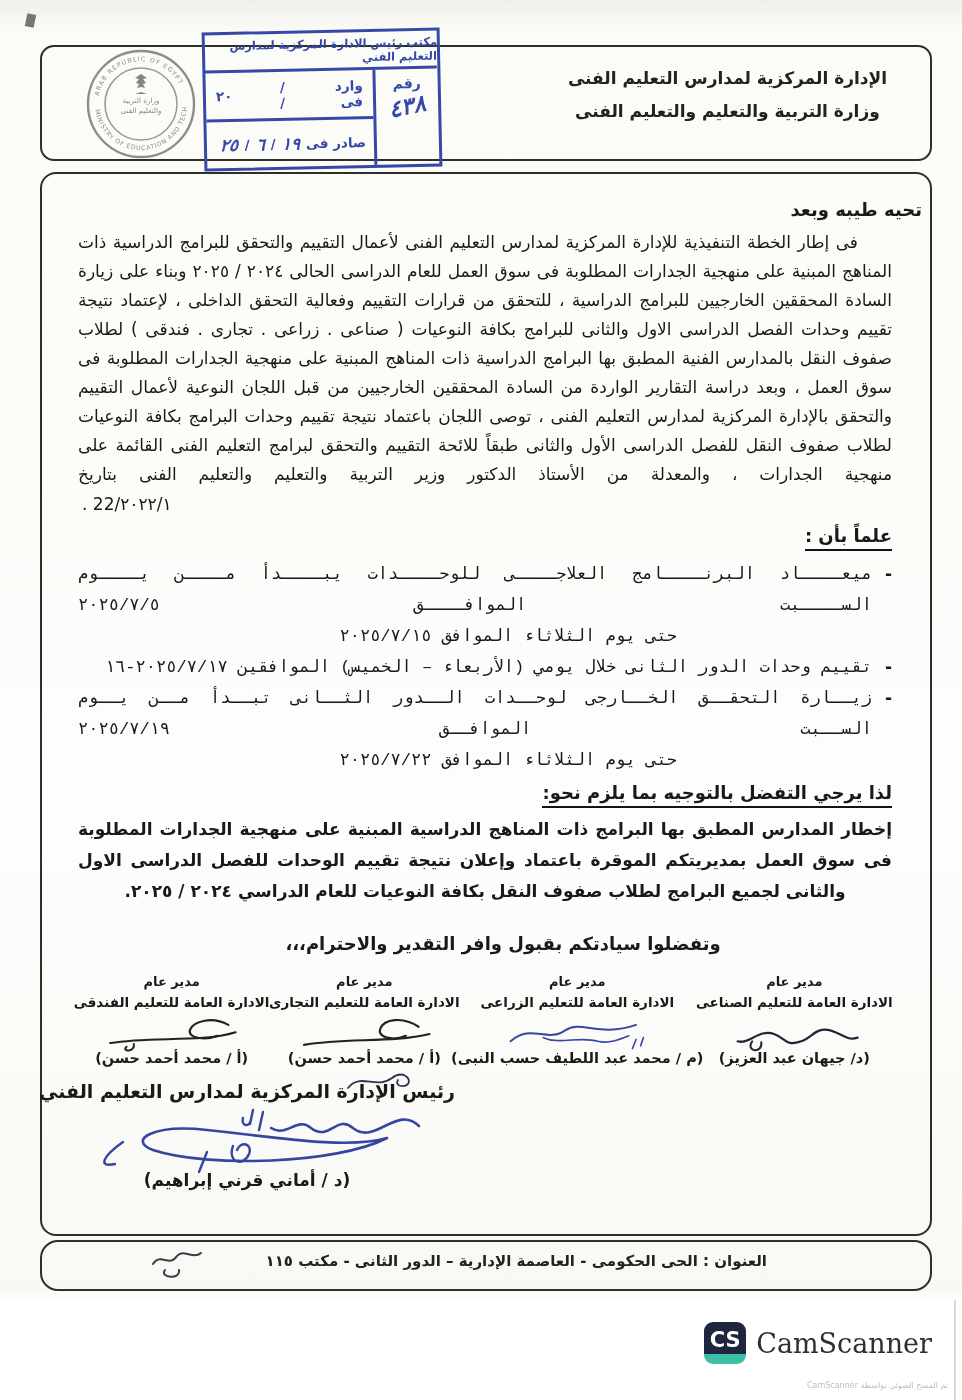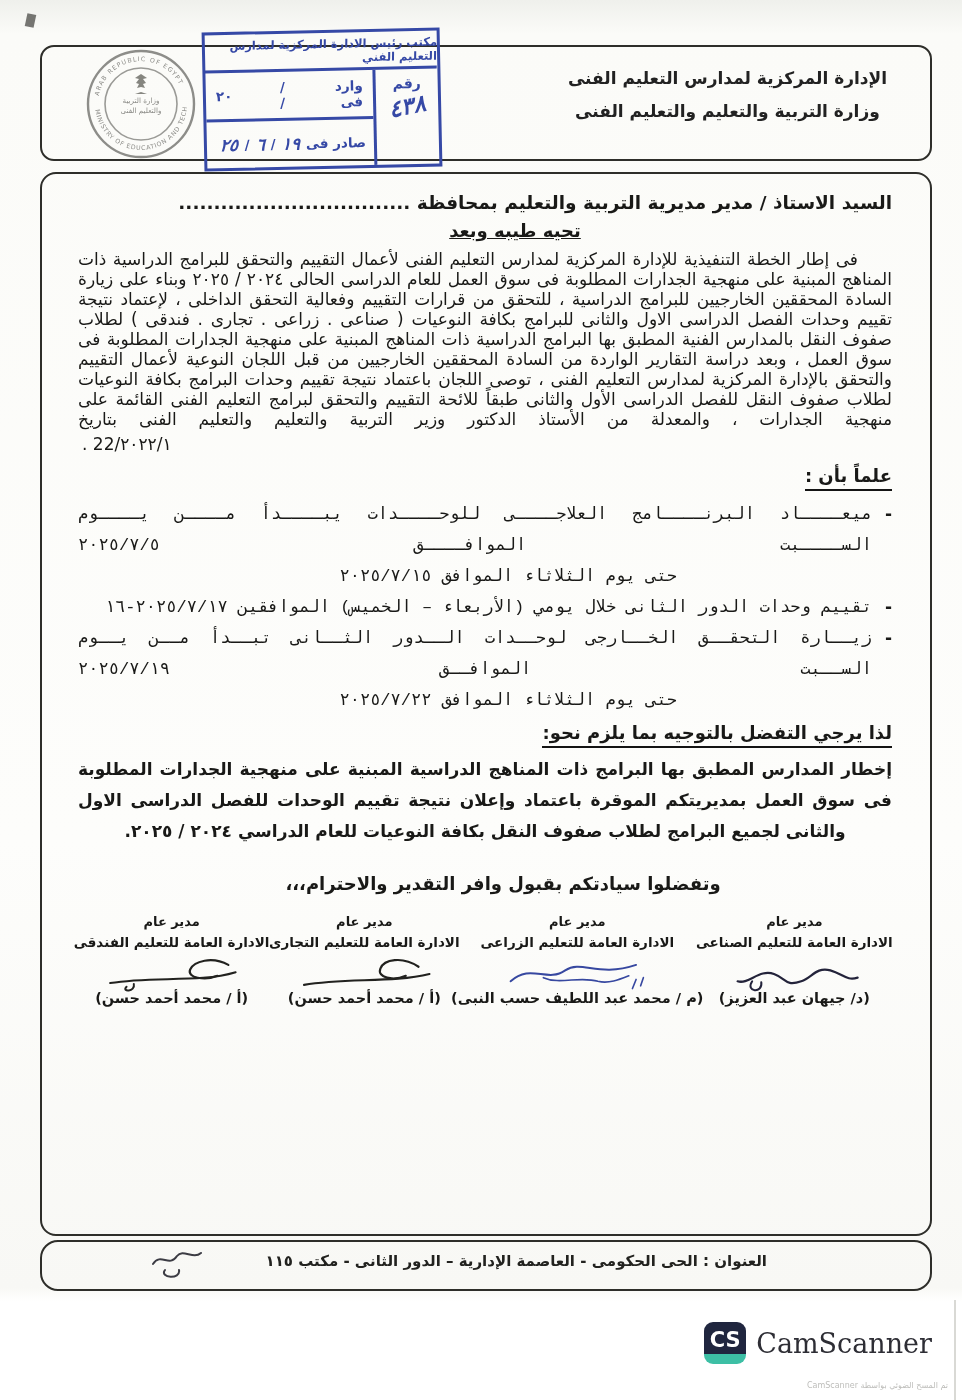--- a/index.html
+++ b/index.html
@@ -25,22 +25,22 @@
   #registry-stamp .numcell .lbl{font-size:14px;font-weight:700;}
   #registry-stamp .numcell .val{font-size:23px;font-weight:700;transform:rotate(-10deg) translateY(2px);font-style:italic;}
   #registry-stamp .datecells{flex:1;display:flex;flex-direction:column;}
   #registry-stamp .in-row{height:46px;border-bottom:3px solid #3649a6;display:flex;align-items:center;gap:14px;padding:0 10px;font-size:13.5px;font-weight:700;}
   #registry-stamp .out-row{flex:1;display:flex;align-items:center;gap:6px;padding:0 8px;font-size:13.5px;font-weight:700;}
   .hand{font-style:italic;transform:skewX(-6deg);}
   #registry-stamp .slashes{letter-spacing:16px;font-weight:700;}
   
   #content{position:absolute;left:78px;top:192px;width:814px;direction:rtl;font-size:17px;color:#191917;}
   .salutation{font-weight:700;font-size:18.5px;white-space:nowrap;}
-  .greeting{font-weight:700;font-size:18px;text-align:center;transform:translateX(30px);margin-top:7px;text-decoration:underline;}
-  .p-just{text-align:justify;text-align-last:justify;line-height:20px;margin-top:8px;}
+  .greeting{font-weight:700;font-size:18px;transform:translateX(30px);margin-top:7px;}
+  .p-just{text-align:justify;text-align-last:justify;line-height:29px;margin-top:8px;}
   .p-just .indent{display:inline-block;width:34px;}
   .date-line{text-align:left;line-height:30px;padding-left:4px;}
   .sec-head{font-weight:700;font-size:18px;margin-top:6px;}
   .sec-head > span{display:inline-block;border-bottom:2.2px solid #141414;padding-bottom:3px;}
   .bullets{margin-top:8px;line-height:31px;}
   .bullet{display:flex;gap:10px;}
   .bullet .dash{flex:0 0 10px;font-weight:700;}
   .bullet .btxt{flex:1;font-family:Liberation Mono, monospace;}
   .btxt .l-stretch{text-align:justify;text-align-last:justify;}
   .btxt .l-indent{padding-right:195px;}
@@ -131,24 +131,20 @@
           <span class="hand" style="font-size:17px">٢٥</span>
         </div>
       </div>
     </div>
   </div>
 
   <div id="main-box" class="rbox"></div>
 
   <div id="content">
 
-    <div class="salutation">
-      <span>السيد الاستاذ / مدير مديرية التربية والتعليم بمحافظة</span>
-      <span>.................................</span>
-    </div>
 
     <div class="greeting">تحيه طيبه وبعد</div>
 
     <div class="p-just"><span class="indent"></span><span>فى إطار الخطة التنفيذية للإدارة المركزية لمدارس التعليم الفنى لأعمال التقييم والتحقق للبرامج الدراسية ذات المناهج المبنية على منهجية الجدارات المطلوبة فى سوق العمل للعام الدراسى الحالى ٢٠٢٤ / ٢٠٢٥ وبناء على زيارة السادة المحققين الخارجيين للبرامج الدراسية ، للتحقق من قرارات التقييم وفعالية التحقق الداخلى ، لإعتماد نتيجة تقييم وحدات الفصل الدراسى الاول والثانى للبرامج بكافة النوعيات ( صناعى . زراعى . تجارى . فندقى ) لطلاب صفوف النقل بالمدارس الفنية المطبق بها البرامج الدراسية ذات المناهج المبنية على منهجية الجدارات المطلوبة فى سوق العمل ، وبعد دراسة التقارير الواردة من السادة المحققين الخارجيين من قبل اللجان النوعية لأعمال التقييم والتحقق بالإدارة المركزية لمدارس التعليم الفنى ، توصى اللجان باعتماد نتيجة تقييم وحدات البرامج بكافة النوعيات لطلاب صفوف النقل للفصل الدراسى الأول والثانى طبقاً للائحة التقييم والتحقق لبرامج التعليم الفنى القائمة على منهجية الجدارات ، والمعدلة من الأستاذ الدكتور وزير التربية والتعليم والتعليم الفنى بتاريخ</span></div>
     <div class="date-line">٢٠٢٢/١/22 .</div>
 
     <div class="sec-head"><span>علماً بأن :</span></div>
 
     <div class="bullets">
       <div class="bullet">
@@ -212,20 +208,34 @@
         <div class="t1">مدير عام</div>
         <div class="t2">الادارة العامة للتعليم الفندقى</div>
         <svg width="150" height="40" viewBox="0 0 160 44">
           <path d="M142 12 C124 2 104 8 100 17 C96 26 116 30 130 24" fill="none" stroke="#22221f" stroke-width="2.4" stroke-linecap="round"></path>
           <path d="M12 32 C58 24 110 32 150 20 M30 36 C24 42 40 42 38 33" fill="none" stroke="#22221f" stroke-width="2.2" stroke-linecap="round"></path>
         </svg>
         <div class="nm">(أ / محمد أحمد حسن)</div>
       </div>
     </div>
 
+    <div id="approval">
+      <svg id="approve-scribble" width="80" height="30" viewBox="0 0 80 30">
+        <path d="M6 20 C18 4 34 22 50 10 C60 2 70 10 66 16 C62 20 52 18 56 12" fill="none" stroke="#2c3450" stroke-width="1.8" stroke-linecap="round"></path>
+      </svg>
+      <div class="a-title">رئيس الإدارة المركزية لمدارس التعليم الفني</div>
+      <svg class="bigsig" width="380" height="86" viewBox="0 0 380 86">
+        <path d="M362 28 C340 6 318 48 296 30 C280 16 272 44 254 30 C240 18 230 40 214 30" fill="none" stroke="#3446a2" stroke-width="2.6" stroke-linecap="round"></path>
+        <path d="M206 14 l-4 18 M196 12 l-3 14 M186 20 c-2 8 6 10 8 2" fill="none" stroke="#3446a2" stroke-width="2.4" stroke-linecap="round"></path>
+        <path d="M330 40 C280 66 150 70 96 52 C70 42 96 26 150 32 C210 38 290 52 330 40" fill="none" stroke="#3446a2" stroke-width="2.6" stroke-linecap="round"></path>
+        <path d="M176 48 c-6 16 10 22 16 8 c4-10 -8-14 -12-4 M150 54 l-8 20" fill="none" stroke="#3446a2" stroke-width="2.4" stroke-linecap="round"></path>
+        <path d="M66 44 C46 58 40 70 58 66" fill="none" stroke="#3446a2" stroke-width="2.4" stroke-linecap="round"></path>
+      </svg>
+      <div class="a-name">(د / أماني قرني إبراهيم)</div>
+    </div>
 
   </div>
 
   <div id="footer-box" class="rbox"></div>
   <div id="footer-address">العنوان : الحى الحكومى - العاصمة الإدارية  – الدور الثانى - مكتب ١١٥</div>
   <svg id="footer-scribble" width="64" height="34" viewBox="0 0 64 34">
     <path d="M8 18 C16 6 24 22 32 10 C38 2 48 14 56 7 M20 24 c-6 8 16 10 14 0" fill="none" stroke="#3c3c44" stroke-width="2" stroke-linecap="round"></path>
   </svg>
 
   <div id="cs-brandline">

